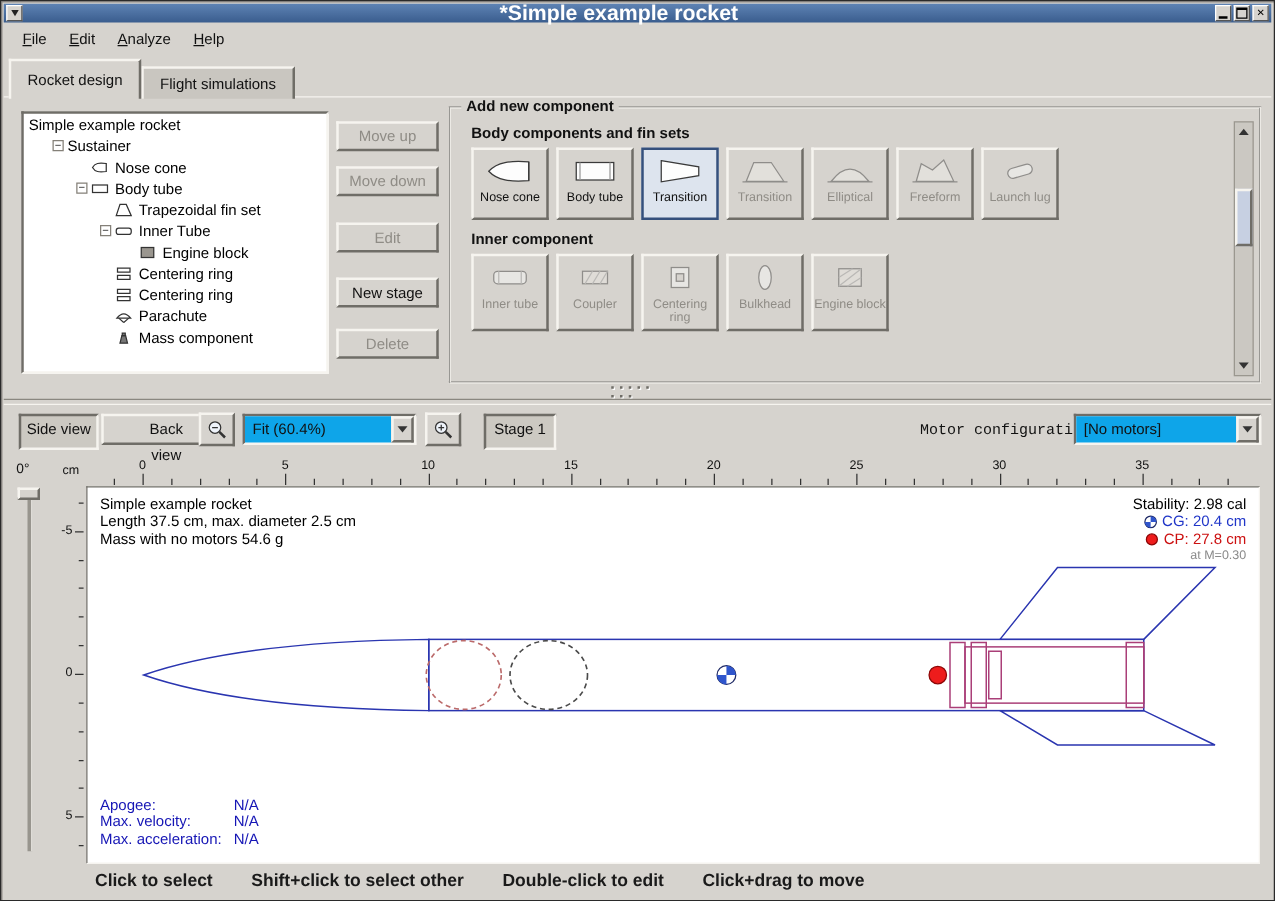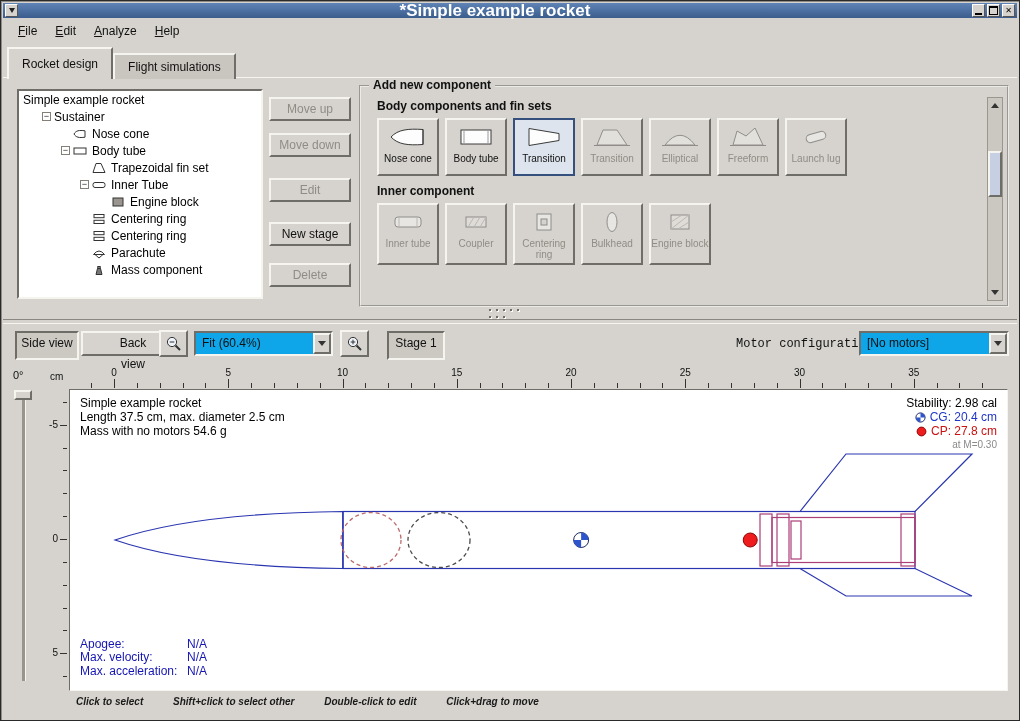--- a/index.html
+++ b/index.html
@@ -108,21 +108,21 @@
   #canvas-right{position:absolute;top:6px;right:10px;text-align:right;line-height:14px;}
   .legend-line{display:flex;justify-content:flex-end;align-items:center;gap:4px;}
   #stability-line{color:#000;}
   #cg-line{color:#2036c8;}
   #cp-line{color:#cc1111;}
   #mach-line{color:#8a8a8a;font-size:10px;}
   #flight-info{position:absolute;left:10px;bottom:12px;color:#1515b5;line-height:13.5px;}
   .flight-label{display:inline-block;width:107px;}
 
   
-  #statusbar{position:absolute;top:695px;left:75px;right:2px;height:18px;font-size:10px;font-weight:bold;color:#1a1a1a;white-space:nowrap;font-style:italic;}
+  #statusbar{position:absolute;top:695px;left:75px;right:2px;height:18px;font-size:14px;font-weight:bold;color:#1a1a1a;white-space:nowrap;}
   #statusbar span{margin-right:27px;}
 </style>
 </head>
 <body>
 
 <div id="window">
 
   <div id="titlebar">
     <span class="tb-btn" style="margin-left:2px;">
         <span class="tb-menu-glyph"></span>

